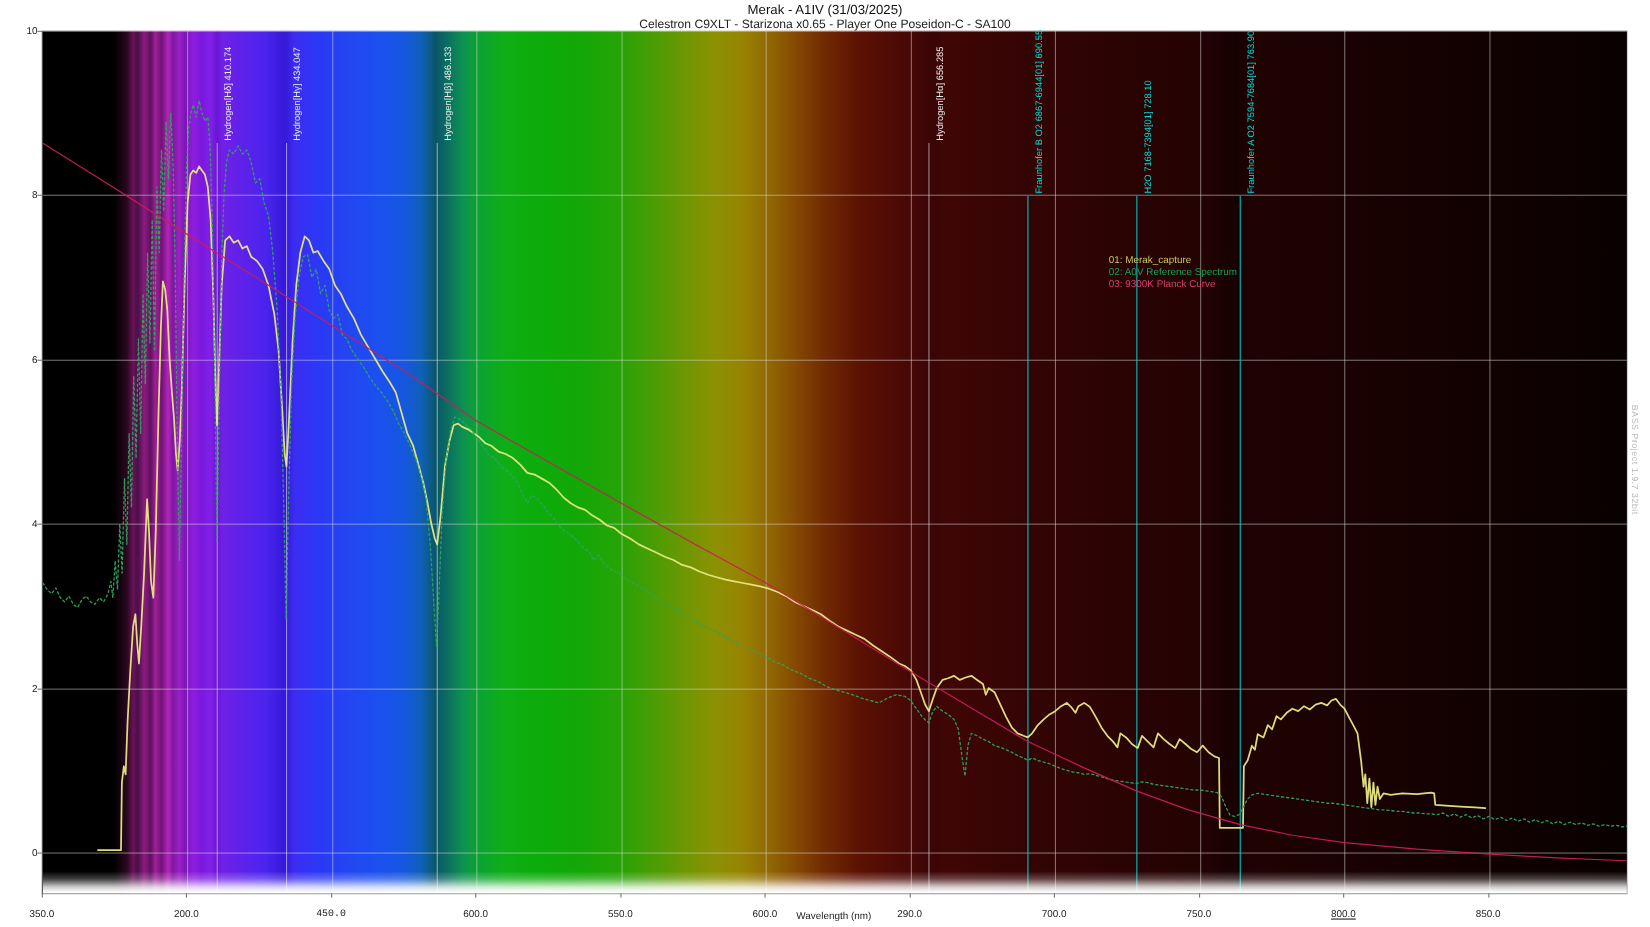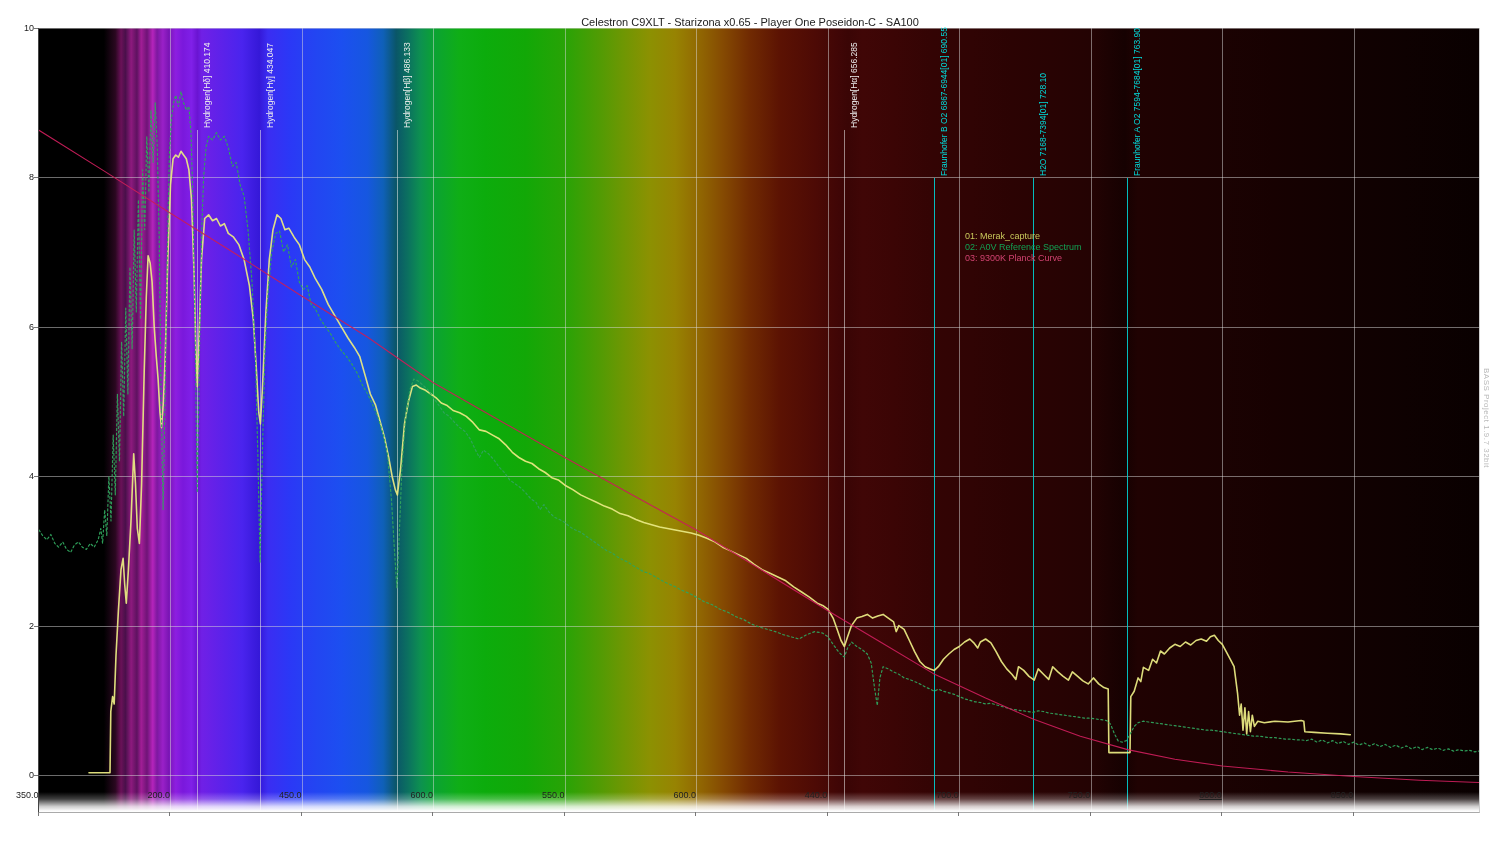--- a/index.html
+++ b/index.html
@@ -15,34 +15,35 @@
   .grid-v{position:absolute;top:0;width:1px;height:100%;background:rgba(215,215,215,0.5);}
   .grid-h{position:absolute;left:0;height:1px;width:100%;background:rgba(215,215,215,0.5);}
   .marker-line{position:absolute;width:1px;}
   .marker-label{position:absolute;white-space:nowrap;font-size:8.5px;
         transform:rotate(-90deg);transform-origin:0 0;letter-spacing:0px;}
   #bottom-fade{position:absolute;left:0;bottom:0;width:100%;height:20px;
         background:linear-gradient(rgba(255,255,255,0) 0%,rgba(255,255,255,0.25) 35%,
         rgba(255,255,255,0.8) 72%,#fdfdfd 95%);}
   #curves{position:absolute;left:0;top:0;pointer-events:none;}
   #legend{position:absolute;left:965px;top:231px;font-size:9px;line-height:11px;}
-  .legend-item{white-space:nowrap;}
-  .x-tick-label{position:absolute;width:44px;text-align:left;font-size:9px;color:#222;top:790px;}
+  .legend-item{white-space:nowrap;margin-left:43px;}
+  .x-tick-label{position:absolute;width:44px;text-align:center;font-size:9px;color:#222;top:826px;}
   .y-tick-label{position:absolute;width:28px;text-align:right;font-size:9px;color:#222;left:6px;}
   .tick-v{position:absolute;width:1px;height:4px;background:#777;top:812px;}
   .tick-h{position:absolute;width:4px;height:1px;background:#777;left:34px;}
   #x-axis-title{position:absolute;top:827px;left:38px;width:1440px;text-align:center;
         font-size:9px;color:#222;}
   #watermark{position:absolute;left:1482px;top:368px;writing-mode:vertical-rl;
         font-size:8px;color:#b9b9b9;letter-spacing:0.5px;}
 </style>
 </head>
 <body>
 
 <div id="app">
+  <div class="title">Merak - A1IV (31/03/2025)</div>
   <div class="subtitle">Celestron C9XLT - Starizona x0.65 - Player One Poseidon-C -  SA100</div>
 
   <div id="plot">
     <div id="spectrum-bg" style="background: linear-gradient(to right, rgb(0, 0, 0) 0%, rgb(0, 0, 0) 4.5%, rgb(42, 8, 32) 5.3%, rgb(106, 17, 88) 5.7%, rgb(73, 16, 74) 6%, rgb(141, 26, 126) 6.4%, rgb(94, 18, 96) 6.8%, rgb(161, 30, 150) 7.1%, rgb(111, 20, 119) 7.5%, rgb(181, 36, 188) 7.9%, rgb(125, 24, 160) 8.2%, rgb(154, 32, 200) 8.6%, rgb(122, 22, 180) 9%, rgb(141, 30, 224) 9.5%, rgb(122, 24, 220) 10%, rgb(128, 32, 232) 10.6%, rgb(106, 20, 210) 11%, rgb(112, 32, 230) 11.3%, rgb(91, 34, 234) 12.8%, rgb(74, 36, 238) 14.1%, rgb(53, 24, 216) 15.3%, rgb(59, 45, 242) 15.9%, rgb(43, 56, 246) 17.4%, rgb(35, 69, 242) 19.2%, rgb(28, 79, 240) 21%, rgb(22, 87, 224) 22.8%, rgb(15, 96, 184) 23.9%, rgb(10, 86, 104) 24.8%, rgb(11, 112, 96) 25.6%, rgb(13, 145, 80) 26.5%, rgb(11, 162, 52) 27.4%, rgb(15, 174, 22) 29.2%, rgb(12, 172, 12) 31%, rgb(18, 168, 7) 33.8%, rgb(40, 163, 6) 36.5%, rgb(77, 156, 4) 38.7%, rgb(109, 151, 3) 40.5%, rgb(140, 145, 2) 42.4%, rgb(151, 131, 2) 44.2%, rgb(146, 106, 2) 45.7%, rgb(133, 74, 2) 47.5%, rgb(113, 43, 2) 49.3%, rgb(91, 18, 3) 51.5%, rgb(77, 10, 5) 53.9%, rgb(64, 6, 6) 55.5%, rgb(58, 5, 5) 56.2%, rgb(64, 6, 6) 57.2%, rgb(59, 5, 5) 59.3%, rgb(51, 4, 4) 62.1%, rgb(48, 4, 4) 64.8%, rgb(43, 3, 3) 67.6%, rgb(40, 3, 3) 70.3%, rgb(36, 3, 3) 73%, rgb(28, 2, 2) 74.3%, rgb(22, 1, 1) 75.4%, rgb(32, 2, 2) 76.3%, rgb(30, 2, 2) 78.5%, rgb(27, 2, 2) 82.2%, rgb(23, 1, 1) 85.8%, rgb(18, 1, 1) 90.4%, rgb(14, 1, 1) 94.9%, rgb(9, 0, 0) 100%);"></div>
     <div id="gridlines">
         <div class="grid-v" style="left: 131.475px;"></div>
         <div class="grid-v" style="left: 262.95px;"></div>
         <div class="grid-v" style="left: 394.425px;"></div>
         <div class="grid-v" style="left: 525.9px;"></div>
         <div class="grid-v" style="left: 657.375px;"></div>
@@ -85,29 +86,29 @@
   <div id="legend">
       <div class="legend-item" style="color: rgb(201, 201, 92);">01: Merak_capture</div>
       <div class="legend-item" style="color: rgb(18, 162, 84);">02: A0V Reference Spectrum</div>
       <div class="legend-item" style="color: rgb(209, 67, 113);">03: 9300K Planck Curve</div>
     </div>
   <div id="axis-labels">
       <div class="x-tick-label" style="left: 16px;">350.0</div>
       <div class="tick-v" style="left: 38px;"></div>
       <div class="x-tick-label" style="left: 147.475px;">200.0</div>
       <div class="tick-v" style="left: 169.475px;"></div>
-      <div class="x-tick-label" style="left: 278.95px;">450.0</div>
+      <div class="x-tick-label" style="left: 278.95px; font-family: Liberation Mono, monospace;">450.0</div>
       <div class="tick-v" style="left: 300.95px;"></div>
       <div class="x-tick-label" style="left: 410.425px;">600.0</div>
       <div class="tick-v" style="left: 432.425px;"></div>
       <div class="x-tick-label" style="left: 541.9px;">550.0</div>
       <div class="tick-v" style="left: 563.9px;"></div>
       <div class="x-tick-label" style="left: 673.375px;">600.0</div>
       <div class="tick-v" style="left: 695.375px;"></div>
-      <div class="x-tick-label" style="left: 804.85px;">440.0</div>
+      <div class="x-tick-label" style="left: 804.85px;">290.0</div>
       <div class="tick-v" style="left: 826.85px;"></div>
       <div class="x-tick-label" style="left: 936.325px;">700.0</div>
       <div class="tick-v" style="left: 958.325px;"></div>
       <div class="x-tick-label" style="left: 1067.8px;">750.0</div>
       <div class="tick-v" style="left: 1089.8px;"></div>
       <div class="x-tick-label" style="left: 1199.28px; text-decoration: underline;">800.0</div>
       <div class="tick-v" style="left: 1221.28px;"></div>
       <div class="x-tick-label" style="left: 1330.75px;">850.0</div>
       <div class="tick-v" style="left: 1352.75px;"></div>
       <div class="y-tick-label" style="top: 770px;">0</div>
@@ -116,14 +117,15 @@
       <div class="tick-h" style="top: 625.6px;"></div>
       <div class="y-tick-label" style="top: 471.2px;">4</div>
       <div class="tick-h" style="top: 476.2px;"></div>
       <div class="y-tick-label" style="top: 321.8px;">6</div>
       <div class="tick-h" style="top: 326.8px;"></div>
       <div class="y-tick-label" style="top: 172.4px;">8</div>
       <div class="tick-h" style="top: 177.4px;"></div>
       <div class="y-tick-label" style="top: 23px;">10</div>
       <div class="tick-h" style="top: 28px;"></div>
     </div>
+  <div id="x-axis-title">Wavelength (nm)</div>
   <div id="watermark">BASS Project 1.9.7 32bit</div>
 </div>
 
 </body></html>

